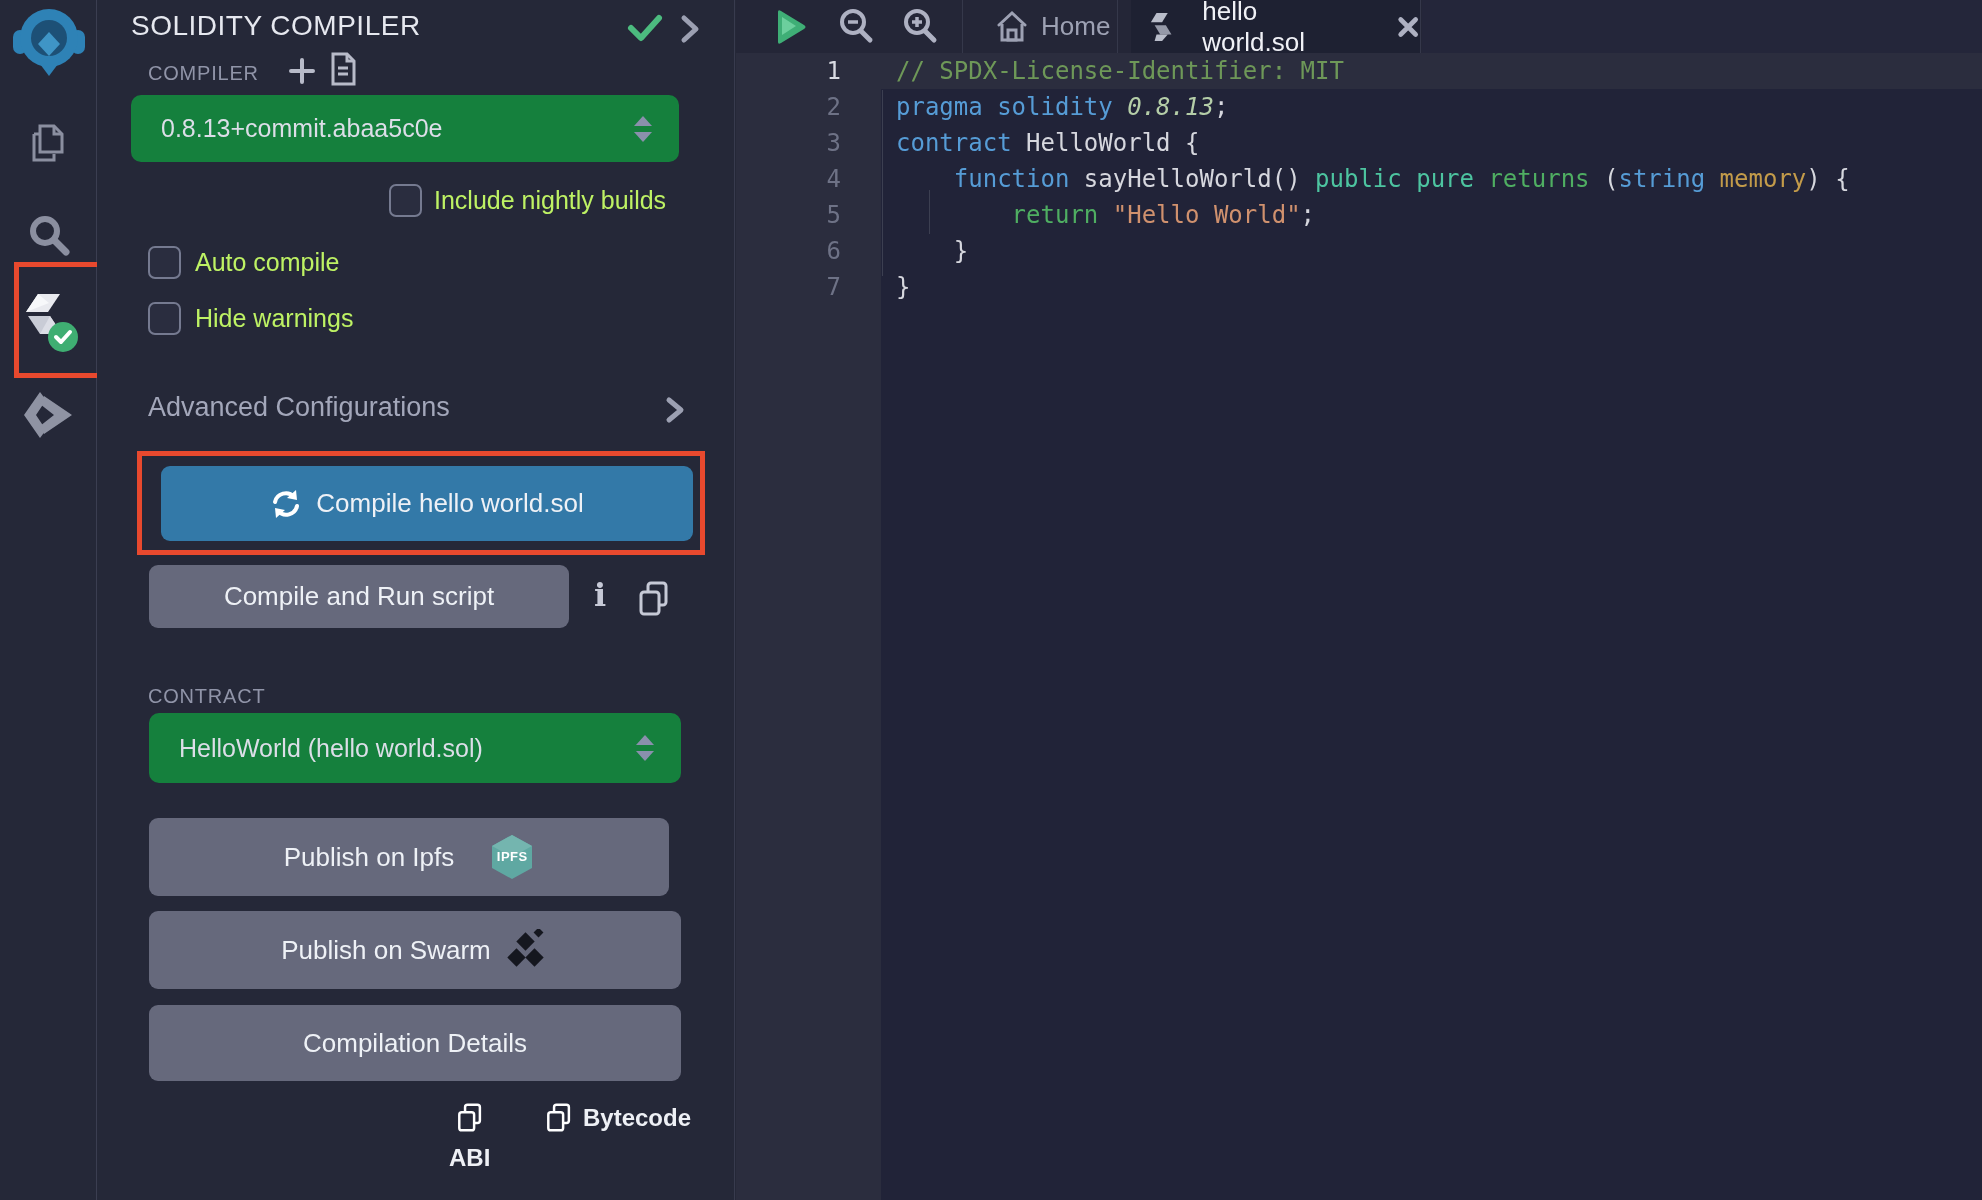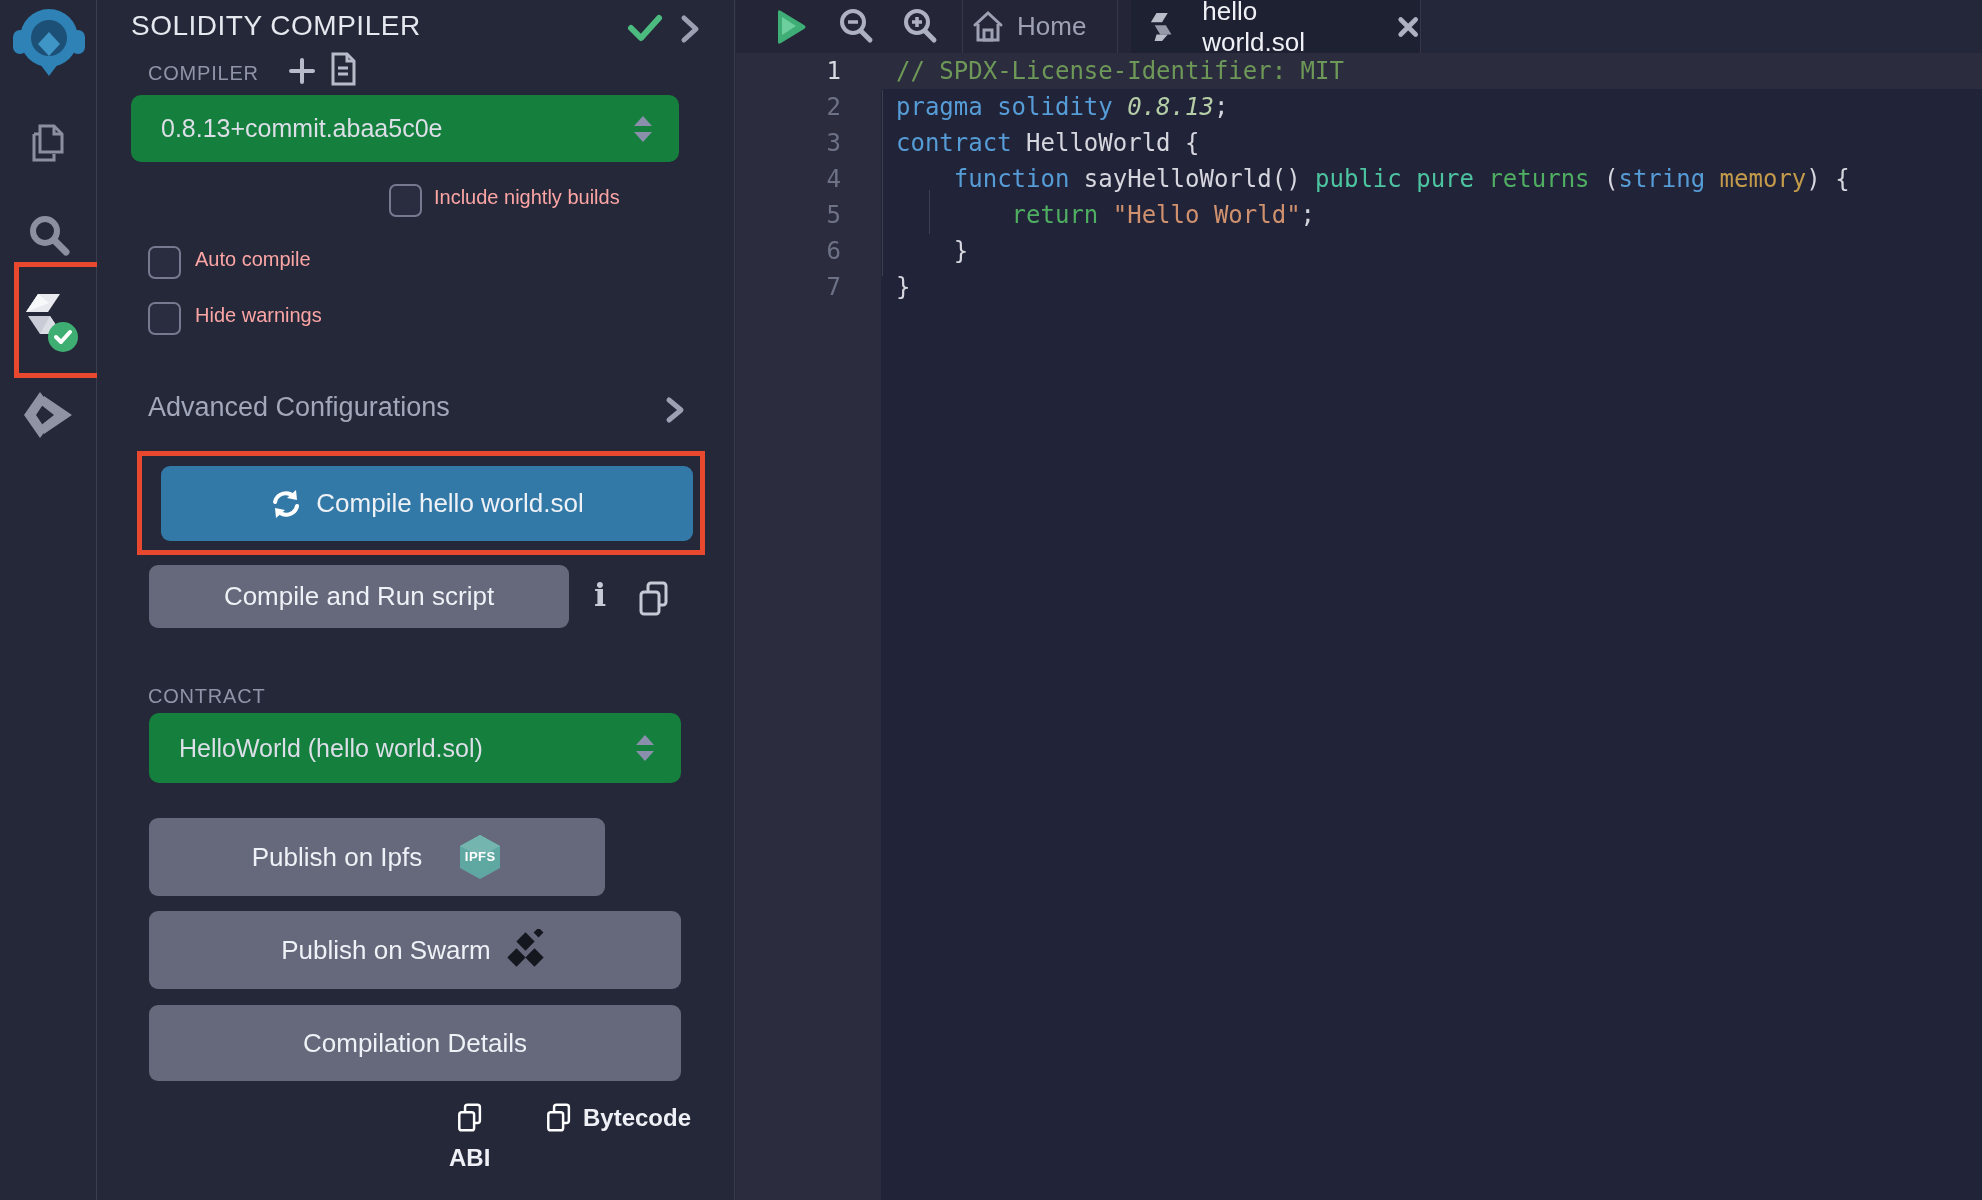--- a/index.html
+++ b/index.html
@@ -14,32 +14,32 @@
 
   
   #side-panel { position:absolute; left:97px; top:0; width:638px; height:1200px;
     background:#252838; border-right:1px solid #383b4e; }
   .panel-title { position:absolute; left:34px; top:10px; font-size:28px; color:#e6e8ef; letter-spacing:0.5px; }
   .sec-label { font-size:20px; color:#9094a8; letter-spacing:0.8px; }
   .dropdown { position:absolute; background:#15803d; border-radius:10px; color:#dcdee8;
     font-size:25px; display:flex; align-items:center; cursor:pointer; }
   .dropdown .dd-text { padding-left:30px; flex:1; white-space:nowrap; overflow:hidden; }
   .checkbox { width:33px; height:33px; border:2px solid #757a90; border-radius:7px; background:#2a2d3f; cursor:pointer; }
-  .cb-label { font-size:20px; color:#fca5a5; cursor:pointer; }
+  .cb-label { font-size:25px; color:#bef264; cursor:pointer; }
   .btn { position:absolute; border-radius:9px; display:flex; align-items:center; justify-content:center;
     color:#eef1f6; font-size:26px; cursor:pointer; gap:14px; }
   .btn-gray { background:#66697c; }
   .annotation { position:absolute; border:5px solid #e8492e; pointer-events:none; }
 
   
   #editor { position:absolute; left:736px; top:0; width:1246px; height:1200px; background:#212338; }
   #tab-bar { position:absolute; left:0; top:0; width:1246px; height:53px; background:#242637; }
   .tab { position:absolute; top:0; height:53px; display:flex; align-items:center; cursor:pointer; }
   #tab-home { left:226px; width:156px; border-left:1px solid #35384a; border-right:1px solid #35384a;
-    color:#9da1b3; font-size:26px; gap:12px; padding-left:8px; }
+    color:#9da1b3; font-size:26px; gap:12px; padding-left:32px; }
   #tab-file { left:395px; width:290px; background:#1e2132; border-right:1px solid #35384a;
     color:#f0f1f6; font-size:26px; gap:29px; padding-left:18px;align-items:center; }
   #tab-filler { position:absolute; left:686px; top:0; width:560px; height:53px; background:#24263a; }
 
   #gutter-bg { position:absolute; left:0; top:53px; width:145px; height:1147px; background:#2b2d3e; }
   .code-row { position:absolute; left:0; width:1246px; height:36px; display:flex; align-items:center; }
   .code-row.current { background:#2b2d3e; }
   .ln { width:145px; text-align:right; padding-right:40px; font-family:"DejaVu Sans Mono", monospace;
     font-size:24px; color:#6e7286; flex-shrink:0; }
   .current .ln { color:#d9dbe3; }
@@ -165,21 +165,21 @@
 
   <div class="abs sec-label" style="left:51px; top:685px;">CONTRACT</div>
   <div class="dropdown" style="left:52px; top:713px; width:532px; height:70px;">
     <span class="dd-text">HelloWorld (hello world.sol)</span>
     <svg width="24" height="34" viewBox="0 0 24 34" style="margin-right:24px;">
       <polygon points="12,4 21,14 3,14" fill="#8a90ac"></polygon>
       <polygon points="12,30 21,20 3,20" fill="#8a90ac"></polygon>
     </svg>
   </div>
 
-  <div class="btn btn-gray" style="left:52px; top:818px; width:456px; height:78px;gap:36px;">
+  <div class="btn btn-gray" style="left:52px; top:818px; width:520px; height:78px;gap:36px;">
     <span>Publish on Ipfs</span>
     <span class="ipfs-badge">
       <svg width="44" height="46" viewBox="0 0 44 46">
         <polygon points="22,1 42,12 42,34 22,45 2,34 2,12" fill="#5fa8a2"></polygon>
         <polygon points="22,1 42,12 22,23 2,12" fill="#74b5af"></polygon>
       </svg>
       <span class="ipfs-text">IPFS</span>
     </span>
   </div>
 

